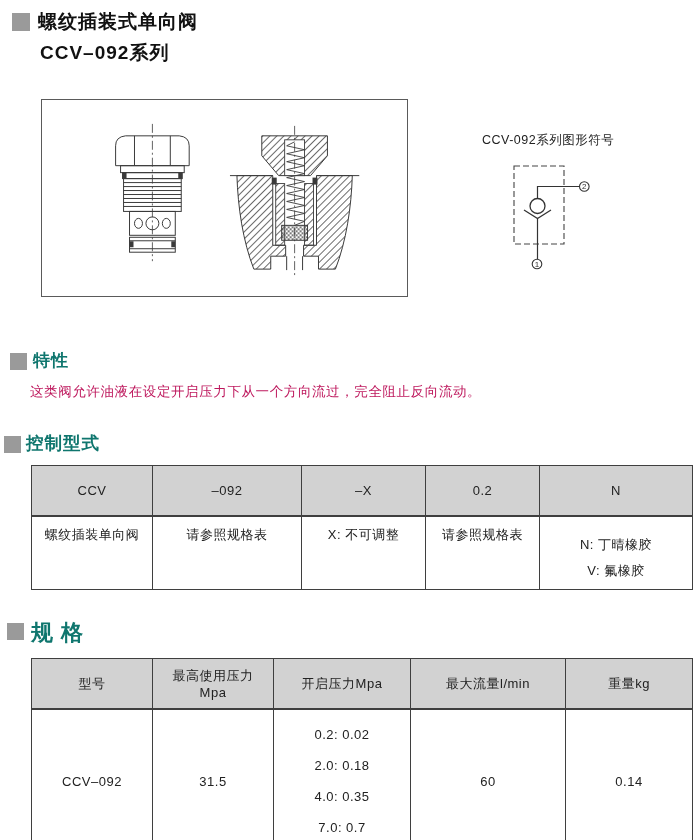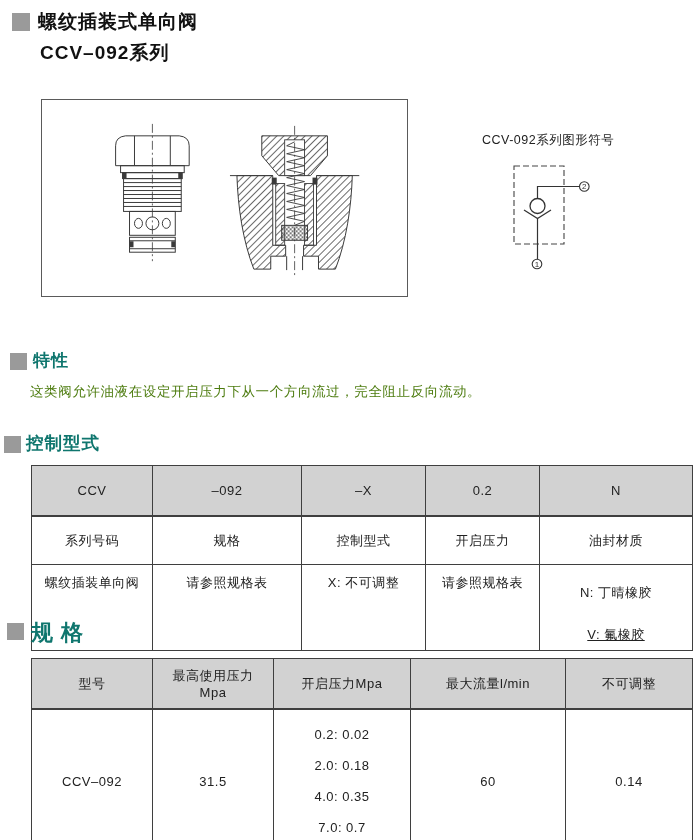--- a/index.html
+++ b/index.html
@@ -4,37 +4,37 @@
 <style>
   html,body{margin:0;padding:0;background:#fff;}
   #page{
     position:relative;width:700px;height:840px;background:#fff;overflow:hidden;
     font-family:"Liberation Sans","DejaVu Sans",sans-serif;color:#222;
   }
   .abs{position:absolute;}
   .bullet{position:absolute;background:#9a9a9a;}
   .h-title{position:absolute;font-weight:700;color:#111;letter-spacing:1px;}
   .sect-title{position:absolute;font-weight:700;color:#0f766e;letter-spacing:1px;}
-  .para{position:absolute;font-size:13.5px;color:#4d7c0f;letter-spacing:0.6px;}
+  .para{position:absolute;font-size:13.5px;color:#be185d;letter-spacing:0.6px;}
   .drawbox{
     position:absolute;left:41px;top:99px;width:365px;height:196px;
     border:1.5px solid #5a5a5a;background:#fff;
   }
   .symlabel{position:absolute;left:482px;top:132px;font-size:12.5px;color:#222;letter-spacing:0.5px;}
   table{border-collapse:collapse;table-layout:fixed;position:absolute;background:#fff;}
   td{
     border:1px solid #3f3f3f;text-align:center;vertical-align:middle;
     font-size:13px;color:#222;padding:8px;letter-spacing:0.5px;overflow:hidden;
   }
   .mtable{left:31px;top:465px;width:661px;}
   .mtable td.hd{background:#d2d2d2;height:33px;border-bottom-width:2px;}
   .mtable tr.r2 td{height:31px;}
   .mtable tr.r3 td{height:55px;vertical-align:top;padding-top:9px;}
   .mtable .two-line div{line-height:14px;margin-top:12px;}
-  .mtable .two-line div + div{margin-top:28px;text-decoration:underline;}
+  .mtable .two-line div + div{margin-top:12px;}
   .stable{left:31px;top:658px;width:661px;}
   .stable td.hd{background:#d2d2d2;height:30px;border-bottom-width:2px;}
   .stable tr.data td{height:126px;}
   .stable .pressure-lines div{line-height:31px;}
   svg{display:block;}
   .tline{stroke:#3a3a3a;stroke-width:1;fill:none;}
 </style>
 </head>
 <body>
 
@@ -127,27 +127,20 @@
         <col style="width:153px">
       </colgroup>
     <tbody>
         <tr class="r1">
       <td class="hd">CCV</td>
       <td class="hd">–092</td>
       <td class="hd">–X</td>
       <td class="hd">0.2</td>
       <td class="hd">N</td>
     </tr>
-    <tr class="r2">
-      <td>系列号码</td>
-      <td>规格</td>
-      <td>控制型式</td>
-      <td>开启压力</td>
-      <td>油封材质</td>
-    </tr>
     <tr class="r3">
       <td>螺纹插装单向阀</td>
       <td>请参照规格表</td>
       <td>X: 不可调整</td>
       <td>请参照规格表</td>
       <td class="two-line">
         <div>N: 丁晴橡胶</div>
         <div>V: 氟橡胶</div>
       </td>
     </tr>
@@ -164,21 +157,21 @@
         <col style="width:137px">
         <col style="width:155px">
         <col style="width:127px">
       </colgroup>
     <tbody>
         <tr>
       <td class="hd">型号</td>
       <td class="hd">最高使用压力Mpa</td>
       <td class="hd">开启压力Mpa</td>
       <td class="hd">最大流量l/min</td>
-      <td class="hd">不可调整</td>
+      <td class="hd">重量kg</td>
     </tr>
     <tr class="data">
       <td>CCV–092</td>
       <td>31.5</td>
       <td class="pressure-lines">
         <div>0.2: 0.02</div>
         <div>2.0: 0.18</div>
         <div>4.0: 0.35</div>
         <div>7.0: 0.7</div>
       </td>

